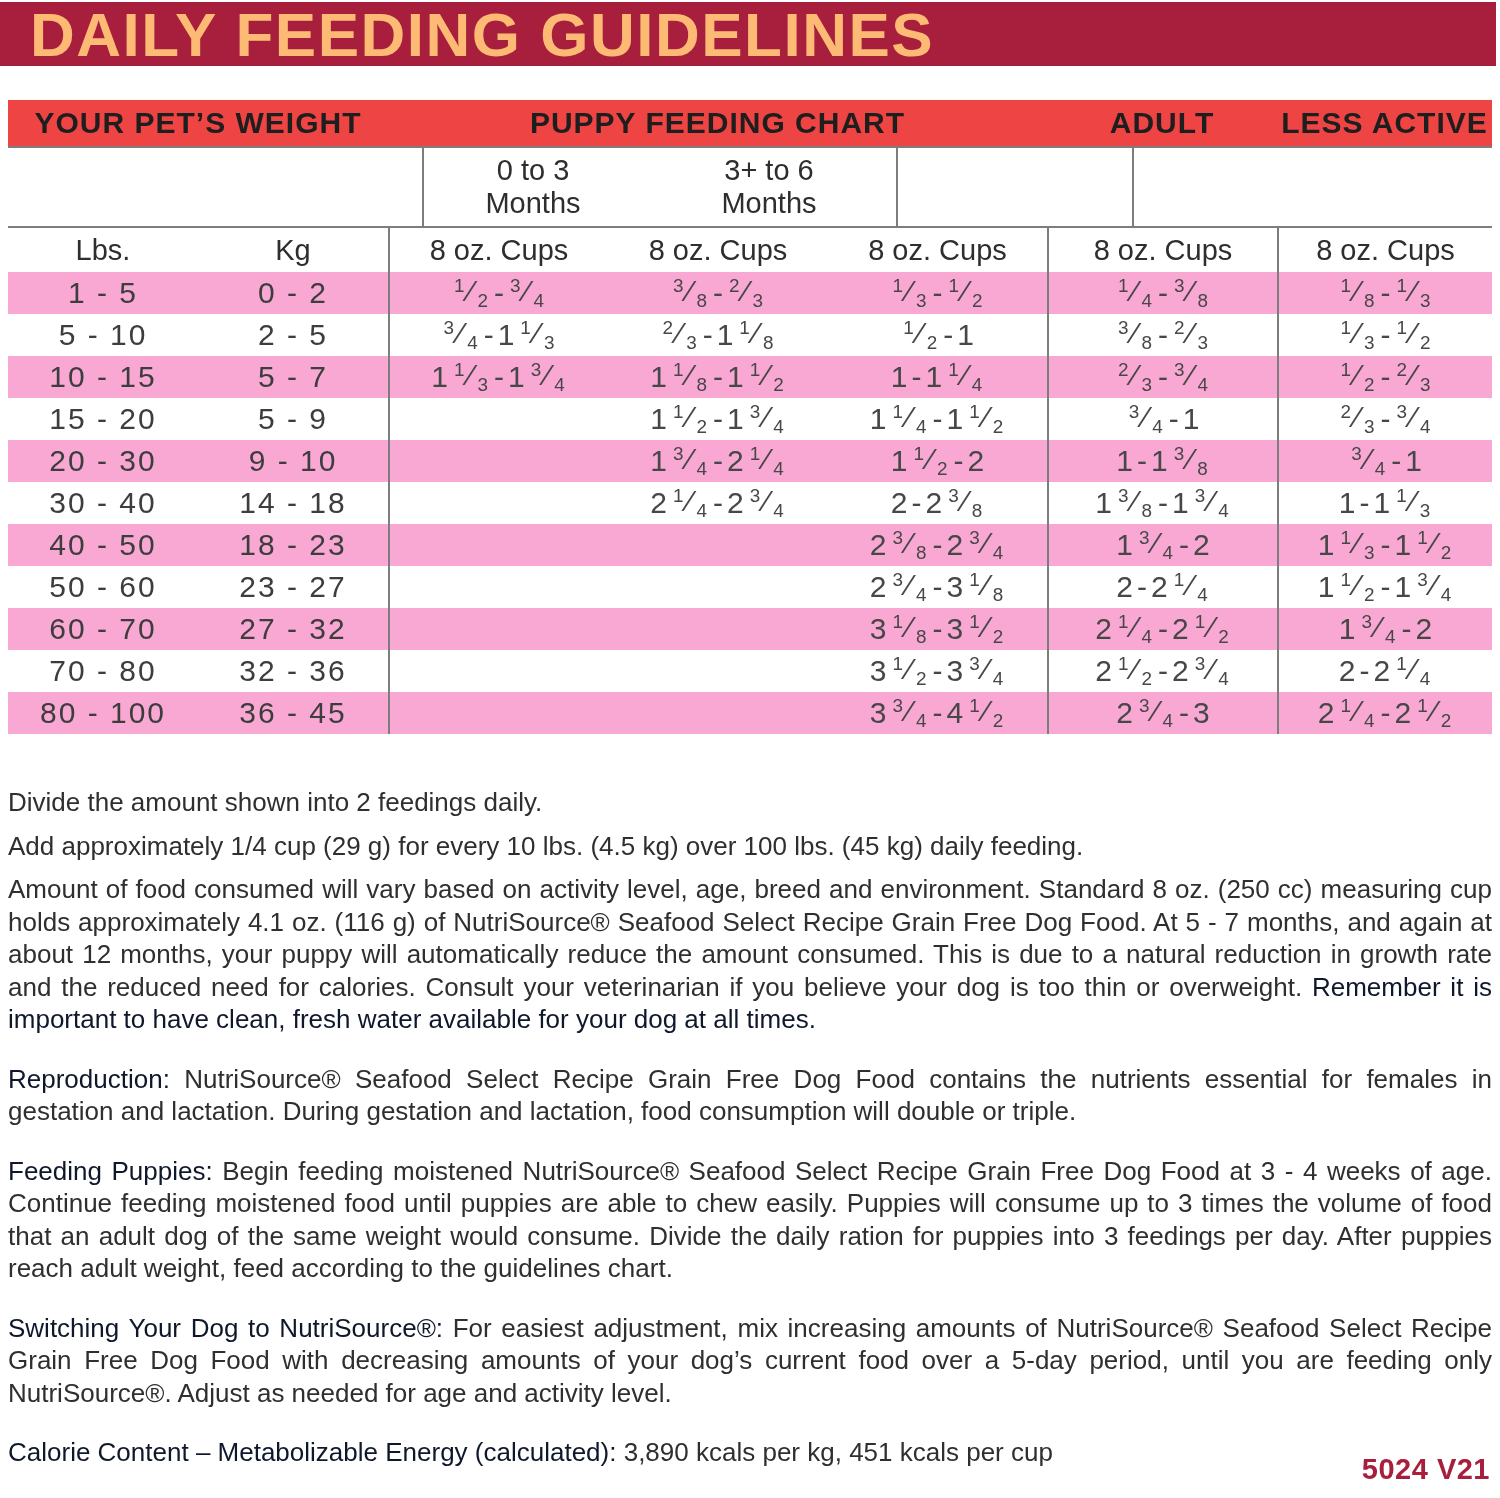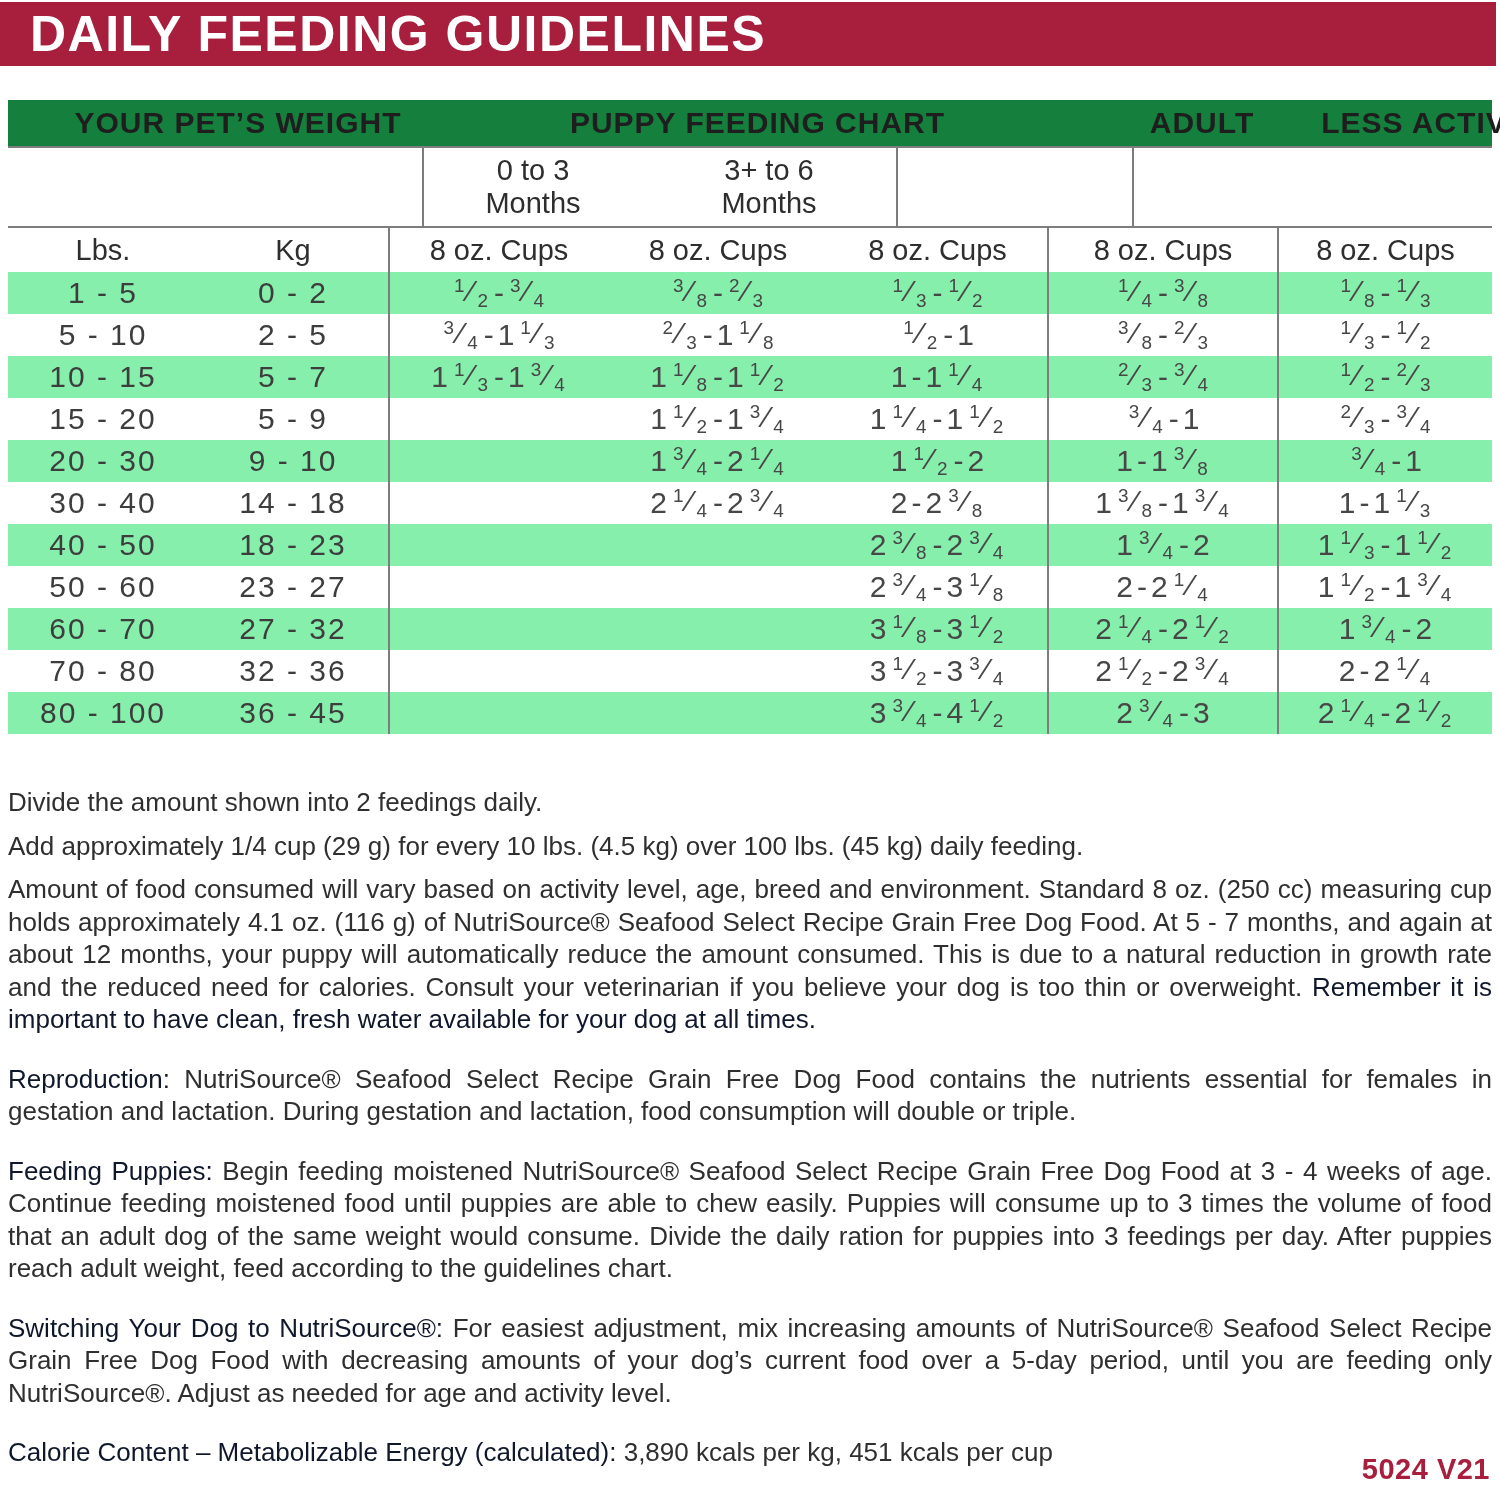--- a/index.html
+++ b/index.html
@@ -16,58 +16,57 @@
 
   
   .titlebar {
     margin: 2px 4px 0 0;
     height: 64px;
     background: #A81E3D;
     display: flex;
     align-items: center;
   }
   .titlebar h1 {
-    color: #ffffff;
-    font-size: 50px;
+    color: #fdba74;
+    font-size: 62px;
     font-weight: 700;
     letter-spacing: 1.5px;
     padding-left: 30px;
     white-space: nowrap;
   }
 
   
   .tbl { margin: 34px 8px 0 8px; width: 1484px; }
   .grid-row {
     display: grid;
     grid-template-columns: 190px 190px 220px 220px 219px 230px 215px;
   }
   .band {
     display: grid;
     grid-template-columns: 380px 659px 230px 215px;
-    background: #15803d;
+    background: #ef4444;
     height: 48px;
     align-items: center;
     border-bottom: 2px solid #7d7d7d;
-    padding-left: 40px;
   }
   .band .hcell {
     text-align: center;
     font-weight: 700;
     font-size: 30px;
     color: #1e1e1e;
     letter-spacing: 1px;
     white-space: nowrap;
   }
   .months-row { height: 80px; border-bottom: 2px solid #7d7d7d; gap: 17px; }
   .months-row .c { display: flex; flex-direction: column; justify-content: center; }
   .month-line { text-align: center; font-size: 29px; color: #2e2e2e; line-height: 1.15; }
   .unit-row { height: 44px; }
   .unit-row .c { display: flex; align-items: center; justify-content: center; font-size: 29px; color: #2e2e2e; }
   .trow { height: 42px; }
-  .trow.shade { background: #86efac; }
+  .trow.shade { background: #f9a8d4; }
   .trow .c { display: flex; align-items: center; justify-content: center; font-size: 30px; color: #474747; }
   .c.w { letter-spacing: 2px; color: #3d3d3d; }
   .vdiv { border-left: 2px solid #7d7d7d; }
 
   
   .fr { white-space: nowrap; }
   .fn { font-size: 0.63em; vertical-align: 0.48em; }
   .fs { margin: 0 -0.06em; }
   .fd { font-size: 0.63em; vertical-align: -0.28em; }
   .trow .c span { margin: 0 2px; }

